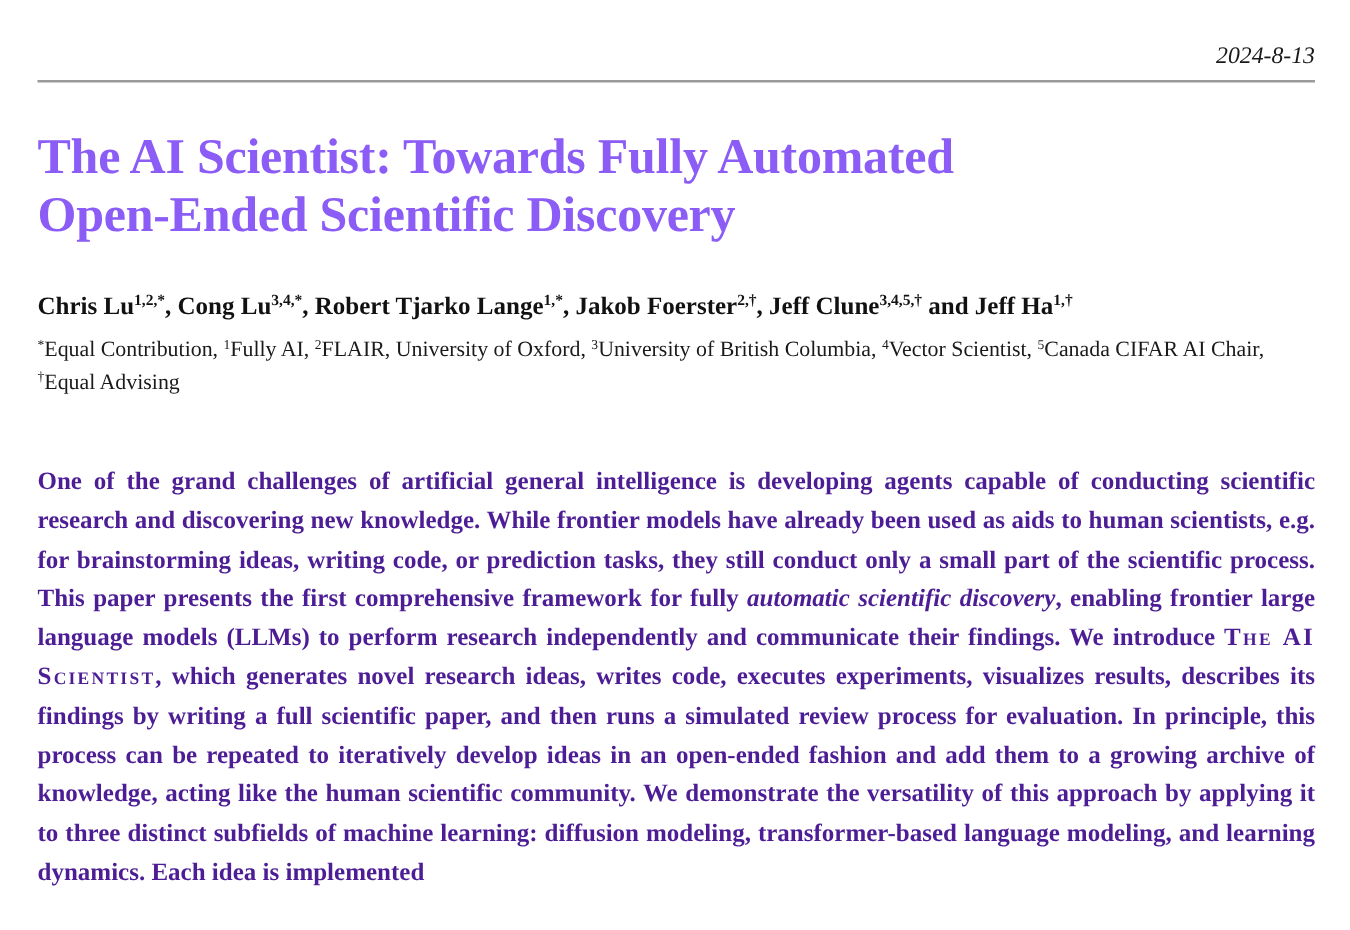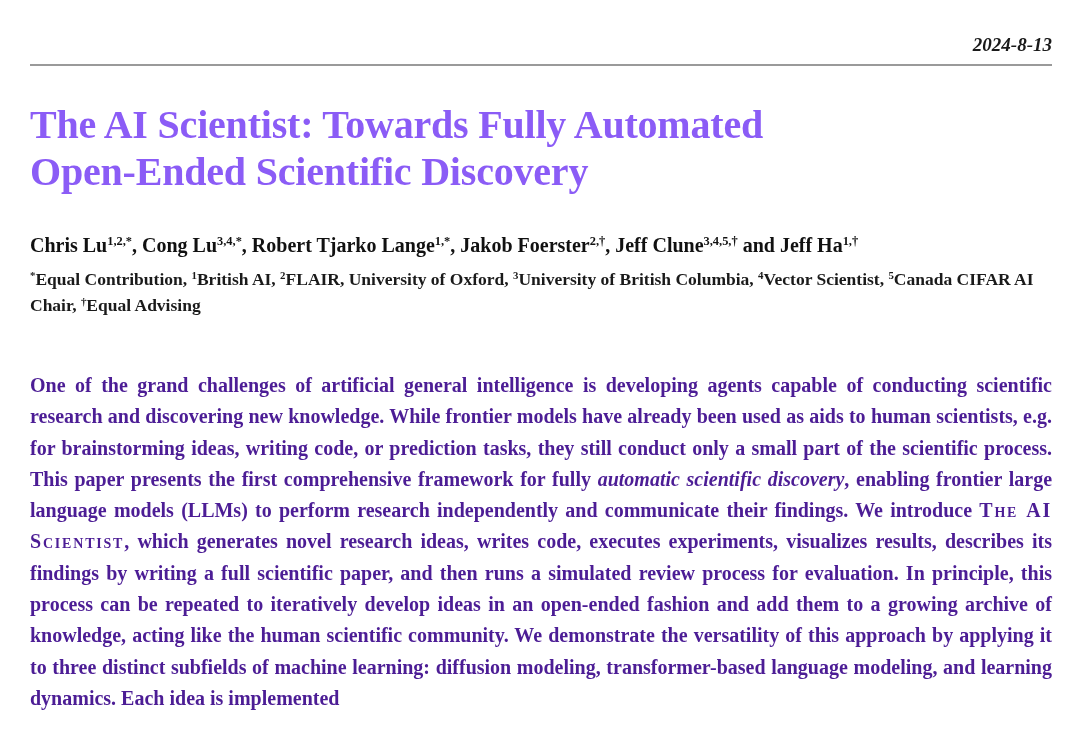--- a/index.html
+++ b/index.html
@@ -1,15 +1,15 @@
 <!DOCTYPE html>
 <html><head>
 <meta charset="utf-8">
 <style>
-  * { margin: 0; padding: 0; box-sizing: border-box; font-weight: bold; }
+  * { margin: 0; padding: 0; box-sizing: border-box; }
   html, body {
     width: 1080px;
     height: 744px;
     background: #ffffff;
     overflow: hidden;
   }
   body {
     font-family: "Liberation Serif", serif;
     color: #0a0a0a;
     -webkit-font-smoothing: antialiased;
@@ -80,17 +80,17 @@
 
   <hr class="rule">
 
   <div class="title">
     <div>The AI Scientist: Towards Fully Automated</div>
     <div>Open-Ended Scientific Discovery</div>
   </div>
 
   <div class="authors"><span>Chris Lu</span><sup>1,2,*</sup><span>, </span><span>Cong Lu</span><sup>3,4,*</sup><span>, </span><span>Robert Tjarko Lange</span><sup>1,*</sup><span>, </span><span>Jakob Foerster</span><sup>2,†</sup><span>, </span><span>Jeff Clune</span><sup>3,4,5,†</sup><span> and </span><span>Jeff Ha</span><sup>1,†</sup></div>
 
-  <div class="affils"><sup>*</sup><span>Equal Contribution, </span><sup>1</sup><span>British AI, </span><sup>2</sup><span>FLAIR, University of Oxford, </span><sup>3</sup><span>University of British Columbia, </span><sup>4</sup><span>Vector Scientist, </span><sup>5</sup><span>Canada CIFAR AI Chair, </span><sup>†</sup><span>Equal Advising</span></div>
+  <div class="affils"><sup>*</sup><span>Equal Contribution, </span><sup>1</sup><span>Fully AI, </span><sup>2</sup><span>FLAIR, University of Oxford, </span><sup>3</sup><span>University of British Columbia, </span><sup>4</sup><span>Vector Scientist, </span><sup>5</sup><span>Canada CIFAR AI Chair, </span><sup>†</sup><span>Equal Advising</span></div>
 
   <p class="abstract"><span>One of the grand challenges of artificial general intelligence is developing agents capable of conducting scientific research and discovering new knowledge. While frontier models have already been used as aids to human scientists, e.g. for brainstorming ideas, writing code, or prediction tasks, they still conduct only a small part of the scientific process. This paper presents the first comprehensive framework for fully </span><span class="i">automatic scientific discovery</span><span>, enabling frontier large language models (LLMs) to perform research independently and communicate their findings. We introduce </span><span class="sc">The AI Scientist</span><span>, which generates novel research ideas, writes code, executes experiments, visualizes results, describes its findings by writing a full scientific paper, and then runs a simulated review process for evaluation. In principle, this process can be repeated to iteratively develop ideas in an open-ended fashion and add them to a growing archive of knowledge, acting like the human scientific community. We demonstrate the versatility of this approach by applying it to three distinct subfields of machine learning: diffusion modeling, transformer-based language modeling, and learning dynamics. Each idea is implemented</span></p>
 
 </div>
 
 </body></html>

